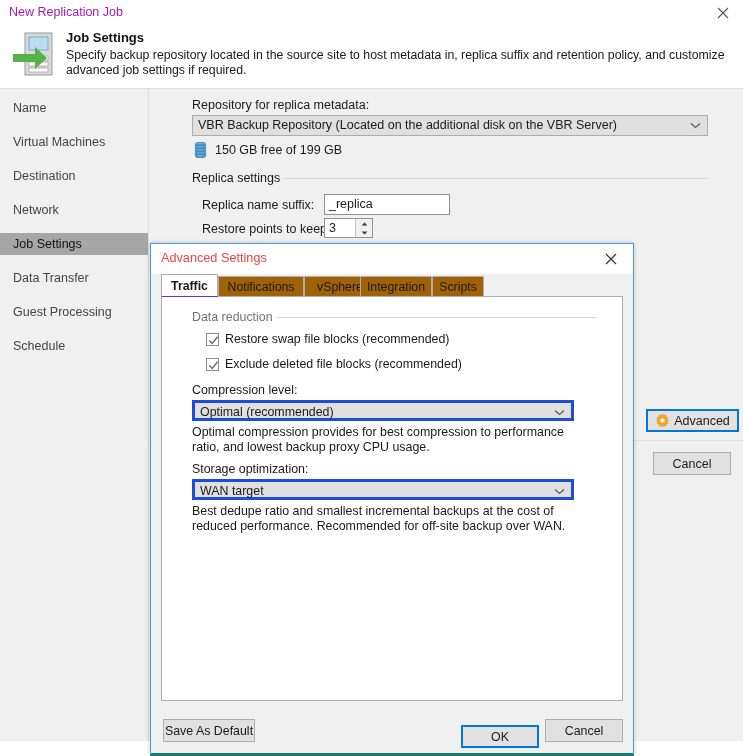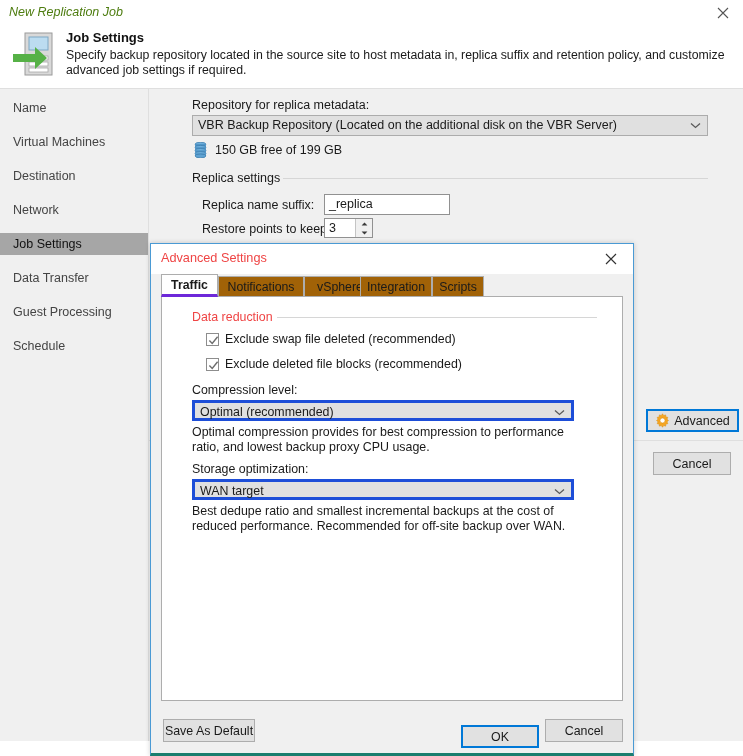--- a/index.html
+++ b/index.html
@@ -30,22 +30,21 @@
   .wz-titlebar {
     position: absolute;
     left: 0; top: 0;
     width: 743px; height: 25px;
     background: #ffffff;
   }
   .wz-title {
     position: absolute;
     left: 9px; top: 5px;
     font-size: 12.5px;
-    color: #4d7c0f;
-    font-style: italic;
+    color: #a21caf;
   }
   .wz-close {
     position: absolute;
     right: 0; top: 0;
     width: 40px; height: 25px;
     display: flex; align-items: center; justify-content: center;
     color: #555555;
     font-size: 14px;
     cursor: default;
   }
@@ -281,21 +280,21 @@
     font-size: 12.3px;
     color: #1a1a1a;
     display: flex; align-items: center; justify-content: center;
     cursor: default;
   }
   .tab.active {
     top: 0;
     height: 23px;
     background: #ffffff;
     font-weight: bold;
-    border-bottom: 3px solid #6d28d9;
+    border-bottom: 1px solid #6d28d9;
     z-index: 3;
   }
 
   .tabpanel {
     position: absolute;
     left: 10px; top: 52px;
     width: 462px;
     height: 405px;
     box-sizing: border-box;
     background: #ffffff;
@@ -310,21 +309,21 @@
   }
   .dlg-desc {
     position: absolute;
     font-size: 12.4px;
     color: #1a1a1a;
     line-height: 15px;
   }
   .dlg-grouplabel {
     position: absolute;
     font-size: 12.4px;
-    color: #ef4444;
+    color: #737373;
     background: #ffffff;
     padding-right: 6px;
     white-space: nowrap;
   }
   .dlg-grouprule {
     position: absolute;
     height: 1px;
     background: #d6d6d6;
   }
   .chk {
@@ -511,21 +510,21 @@
   <div class="tabpanel">
 
     <div class="dlg-grouplabel" style="left:30px; top:13px">Data reduction</div>
     <div class="dlg-grouprule" style="left:115px; top:20px; width:320px;"></div>
 
     <div class="chk" style="left:44px; top:36px">
       <svg width="11" height="11" viewBox="0 0 11 11" aria-hidden="true">
           <path d="M1.4 5.6 L4.2 8.4 L9.6 1.8" stroke="#6d6d6d" stroke-width="1.4" fill="none"></path>
         </svg>
     </div>
-    <div class="chk-lbl" style="left:63px; top:35px">Exclude swap file deleted (recommended)</div>
+    <div class="chk-lbl" style="left:63px; top:35px">Restore swap file blocks (recommended)</div>
 
     <div class="chk" style="left:44px; top:61px">
       <svg width="11" height="11" viewBox="0 0 11 11" aria-hidden="true">
           <path d="M1.4 5.6 L4.2 8.4 L9.6 1.8" stroke="#6d6d6d" stroke-width="1.4" fill="none"></path>
         </svg>
     </div>
     <div class="chk-lbl" style="left:63px; top:60px">Exclude deleted file blocks (recommended)</div>
 
     <div class="dlg-lbl" style="left:30px; top:86px">Compression level:</div>
     <div class="dlg-combo" style="left:30px; top:103px; width:382px;">

